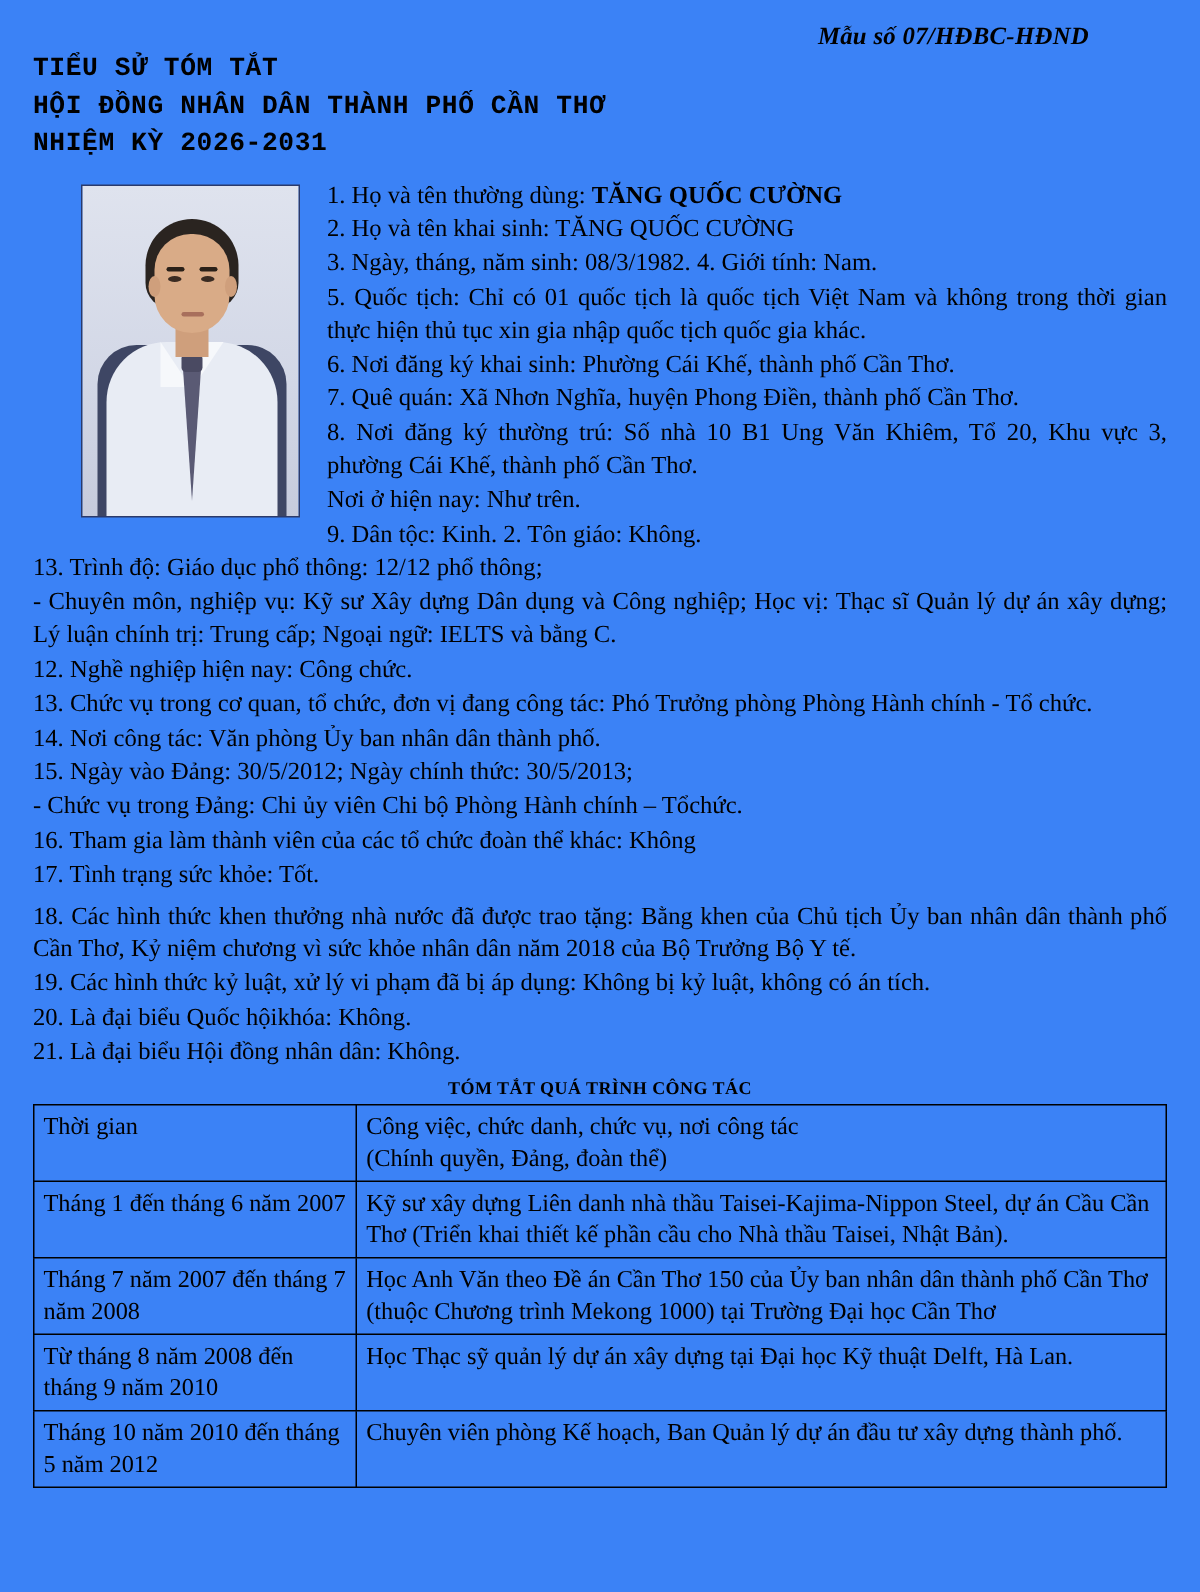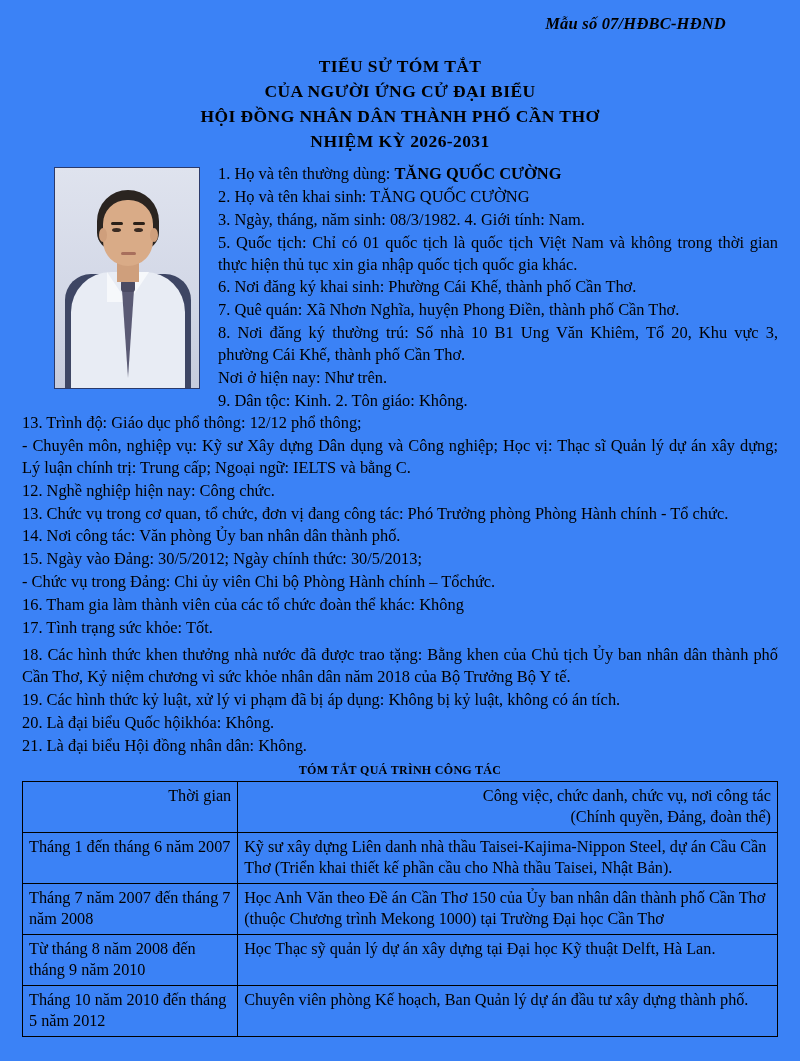--- a/index.html
+++ b/index.html
@@ -22,22 +22,22 @@
   }
   .form-code {
     text-align: right;
     font-style: italic;
     font-weight: bold;
     font-size: 16.5px;
     padding-right: 52px;
     letter-spacing: 0.2px;
   }
   .titles {
-    text-align: center;
-    margin-top: 20px;
+    margin-top: 0;
+    font-family: Liberation Mono, monospace;
   }
   .titles div {
     font-weight: bold;
     font-size: 17.5px;
     letter-spacing: 0.4px;
     line-height: 1.42;
   }
   .body-block {
     margin-top: 10px;
     font-size: 16.4px;
@@ -178,36 +178,35 @@
     font-size: 16.2px;
   }
   table.work th, table.work td {
     border: 1px solid #000;
     padding: 4px 6px;
     vertical-align: top;
     line-height: 1.3;
     font-weight: normal;
   }
   table.work th {
-    text-align: right;
+    text-align: left;
   }
   col.c1 { width: 28.5%; }
   col.c2 { width: 71.5%; }
   b { font-weight: bold; }
 </style>
 </head>
 <body>
 
 <div class="page">
 
   <div class="form-code">Mẫu số 07/HĐBC-HĐND</div>
 
   <div class="titles">
     <div>TIỂU SỬ TÓM TẮT</div>
-    <div>CỦA NGƯỜI ỨNG CỬ ĐẠI BIỂU</div>
     <div>HỘI ĐỒNG NHÂN DÂN THÀNH PHỐ CẦN THƠ</div>
     <div>NHIỆM KỲ 2026-2031</div>
   </div>
 
   <div class="body-block">
 
     <div class="photo-wrap">
       <div class="photo">
         <div class="ph-bg"></div>
         <div class="ph-suit-l"></div>

